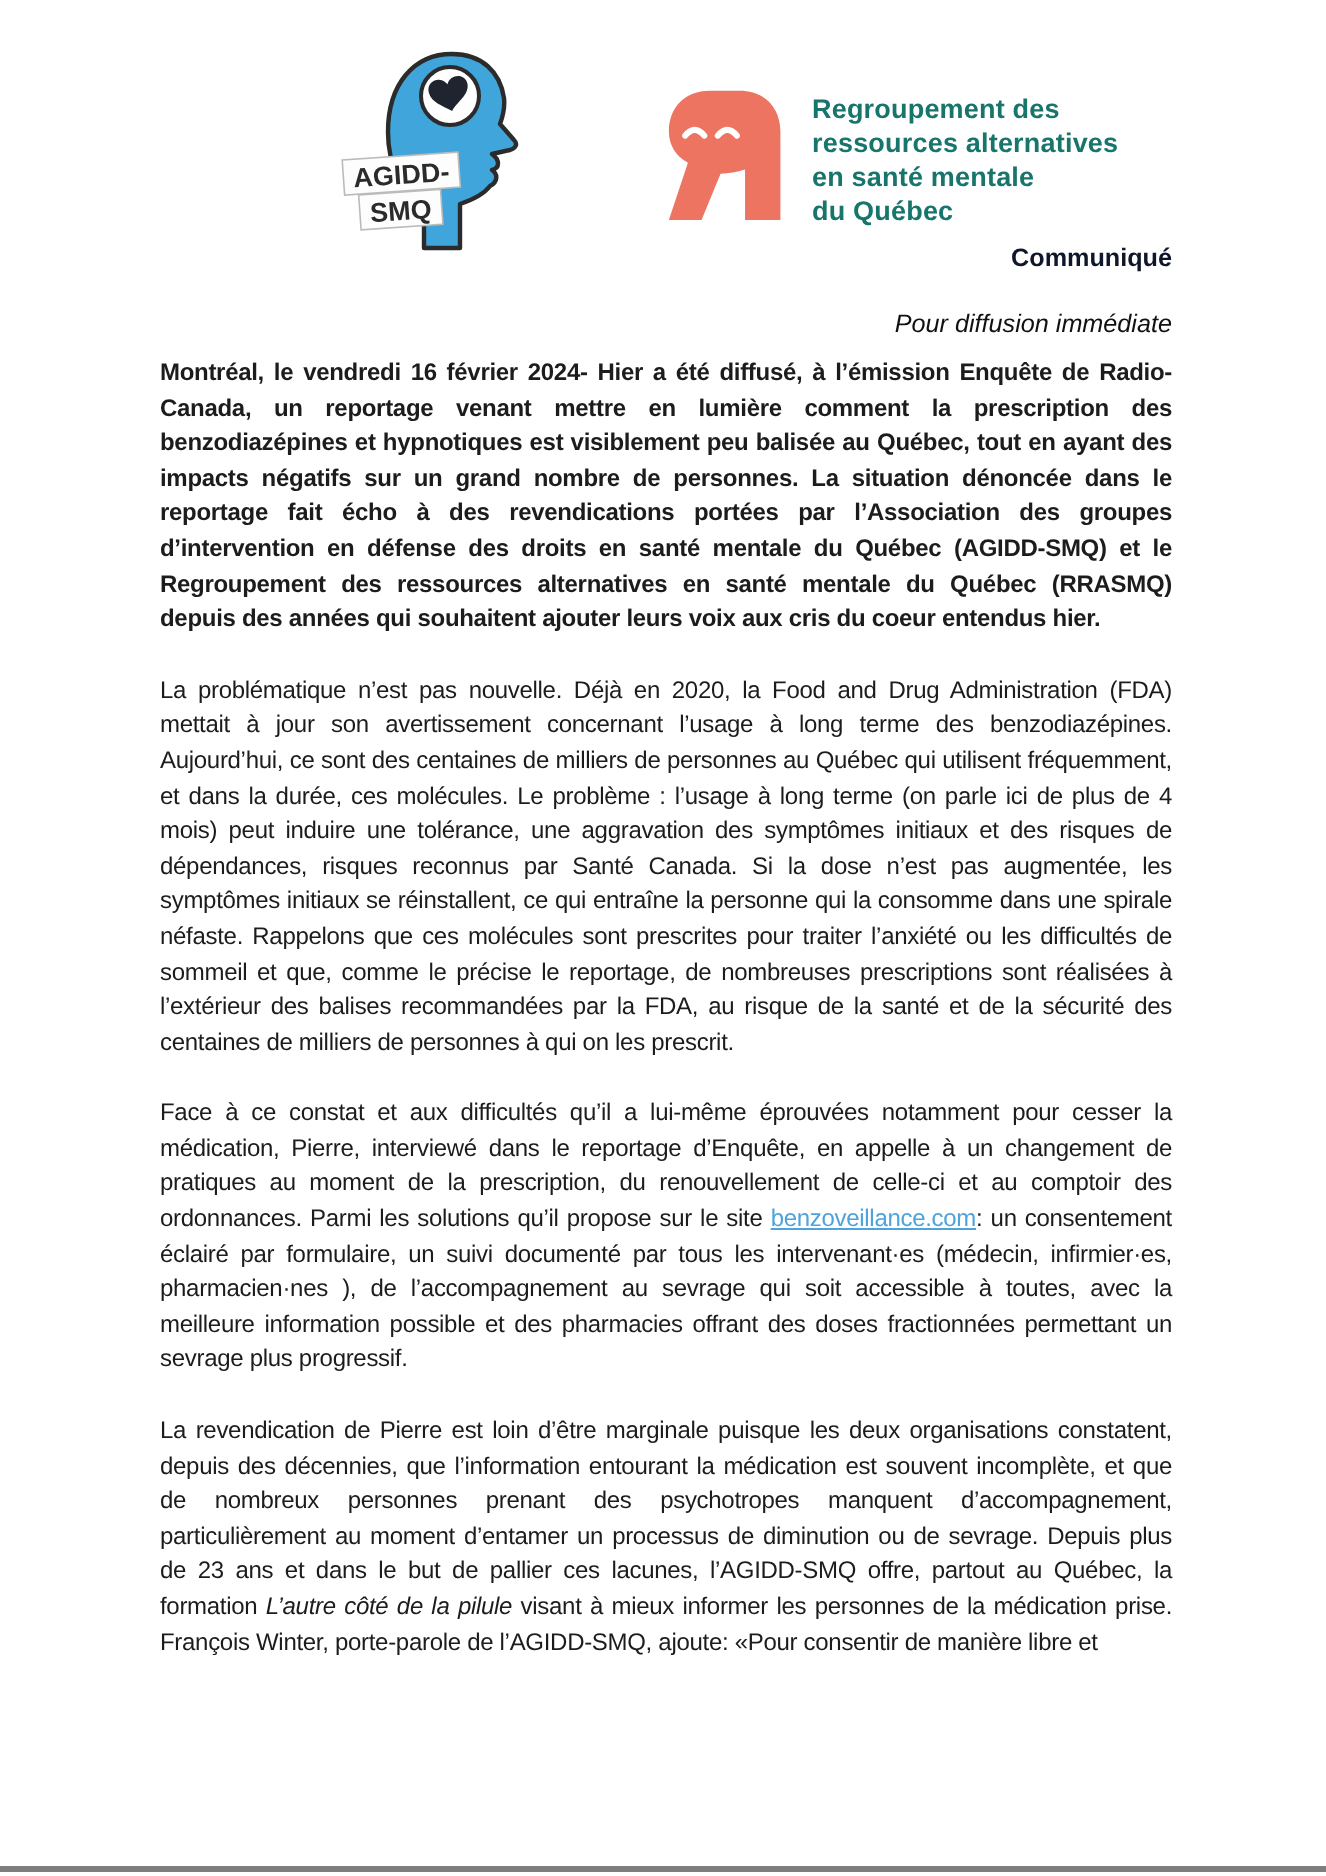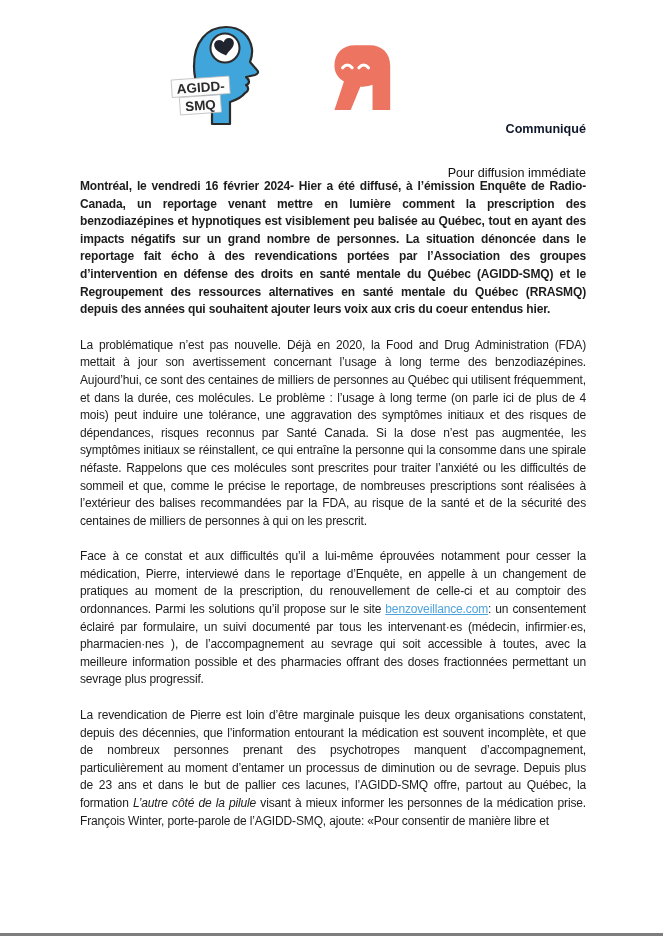--- a/index.html
+++ b/index.html
@@ -15,21 +15,21 @@
   
   .header { position: relative; height: 178px; }
   .agidd-logo { position: absolute; left: 166px; top: 22px; }
   .rrasmq-logo { position: absolute; left: 332px; top: 44px; display: flex; align-items: flex-start; gap: 12px; }
   .rrasmq-text {
     font-size: 13.5px; font-weight: 700; line-height: 17px;
     padding-top: 2px; letter-spacing: 0.1px;
   }
   .masthead { position: absolute; right: 77px; top: 122px; text-align: right; }
   .doc-type { font-weight: 700; font-size: 12.6px; color: #0f172a; }
-  .release-note { font-size: 12.6px; margin-top: 30px; color: #111; }
+  .release-note { font-style: italic; font-size: 12.6px; margin-top: 19px; color: #111; }
 
   
   .title {
     text-align: center;
     font-size: 18px; font-weight: 700; line-height: 23.5px;
     color: #151515;
     margin: 4px 0 13px 0;
   }
 
   
@@ -70,20 +70,26 @@
         </g>
       </svg>
     </div>
 
     <div class="rrasmq-logo">
       <svg width="62" height="68" viewBox="0 0 88 100">
         <path d="M32,2 L54,2 C72,2 84,14 84,32 L84,97 L58,97 L58,60 C52,62 46,63 40,63 L26,97 L2,97 L16,55 C7,50 2,42 2,32 C2,14 14,2 32,2 Z" fill="#EC7460"></path>
         <path d="M14,35 Q21,26.5 28,35" stroke="#ffffff" stroke-width="4.5" fill="none" stroke-linecap="round"></path>
         <path d="M38,35 Q45,26.5 52,35" stroke="#ffffff" stroke-width="4.5" fill="none" stroke-linecap="round"></path>
       </svg>
+      <div class="rrasmq-text" style="color:#17756B">
+        <div>Regroupement des</div>
+        <div>ressources alternatives</div>
+        <div>en santé mentale</div>
+        <div>du Québec</div>
+      </div>
     </div>
 
     <div class="masthead">
       <div class="doc-type">Communiqué</div>
       <div class="release-note">Pour diffusion immédiate</div>
     </div>
   </div>
 
 
   <div class="content">

